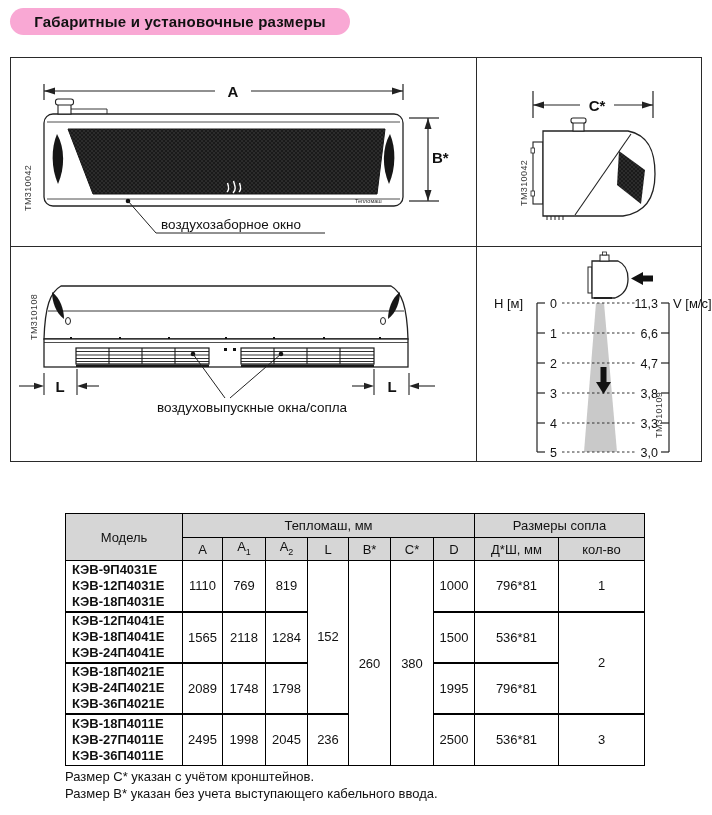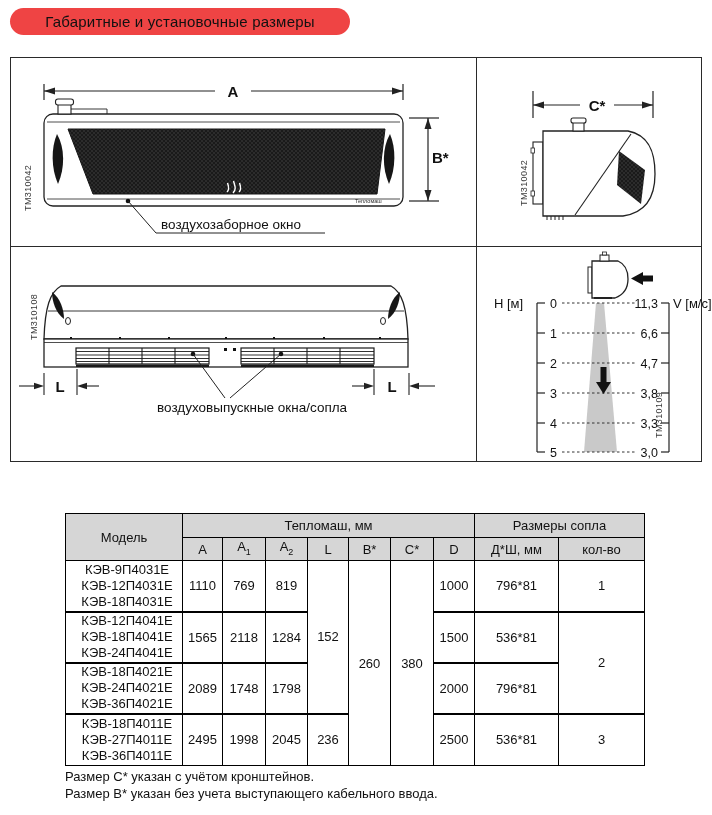--- a/index.html
+++ b/index.html
@@ -3,23 +3,23 @@
 <meta charset="utf-8">
 <style>
   html,body{margin:0;padding:0;}
   body{
     width:712px;height:815px;position:relative;background:#ffffff;
     font-family:"Liberation Sans","DejaVu Sans",sans-serif;color:#111;
     overflow:hidden;
   }
   .title-pill{
     position:absolute;left:10px;top:8px;width:340px;height:27px;
-    background:#ef4444;border-radius:14px;
+    background:#f9a8d4;border-radius:14px;
     display:flex;align-items:center;justify-content:center;
-    font-size:15px;font-weight:normal;letter-spacing:.2px;
+    font-size:15px;font-weight:bold;letter-spacing:.2px;
   }
   .drawing-box{
     position:absolute;left:10px;top:57px;width:692px;height:405px;
     border:1.5px solid #2a2a2a;box-sizing:border-box;background:#fff;
   }
   .divider-v{position:absolute;left:464.5px;top:0;width:0;height:100%;border-left:1.5px solid #2a2a2a;}
   .divider-h{position:absolute;left:0;top:187.5px;height:0;width:100%;border-top:1.5px solid #2a2a2a;}
   .cell{position:absolute;}
   .cell svg{display:block;}
   svg text{font-family:"Liberation Sans","DejaVu Sans",sans-serif;fill:#111;}
@@ -33,21 +33,21 @@
   .dim-table{
     position:absolute;left:65px;top:513px;width:521px;
     border-collapse:collapse;table-layout:fixed;
     font-size:13px;line-height:15px;
   }
   .dim-table th,.dim-table td{
     border:1px solid #000;text-align:center;vertical-align:middle;padding:0;
     font-weight:normal;
   }
   .dim-table thead th{background:#d6d6d6;}
-  .dim-table .model-cell{text-align:center;padding-left:6px;line-height:16px;}
+  .dim-table .model-cell{text-align:left;padding-left:6px;line-height:16px;font-weight:bold;}
   .dim-table tr.grp td{border-top:2.5px solid #000;}
   .dim-table{border:1.5px solid #000;}
   sub.sx{font-size:9px;}
   .footnotes{
     position:absolute;left:65px;top:769px;font-size:13px;line-height:16.5px;
   }
 </style>
 </head>
 <body>
 
@@ -378,21 +378,21 @@
     </tr>
     <tr style="height:51px" class="grp">
       <td class="model-cell">
         <div>КЭВ-18П4021Е</div>
         <div>КЭВ-24П4021Е</div>
         <div>КЭВ-36П4021Е</div>
       </td>
       <td>2089</td>
       <td>1748</td>
       <td>1798</td>
-      <td>2000</td>
+      <td>1995</td>
       <td>796*81</td>
     </tr>
     <tr style="height:52px" class="grp">
       <td class="model-cell">
         <div>КЭВ-18П4011Е</div>
         <div>КЭВ-27П4011Е</div>
         <div>КЭВ-36П4011Е</div>
       </td>
       <td>2495</td>
       <td>1998</td>

